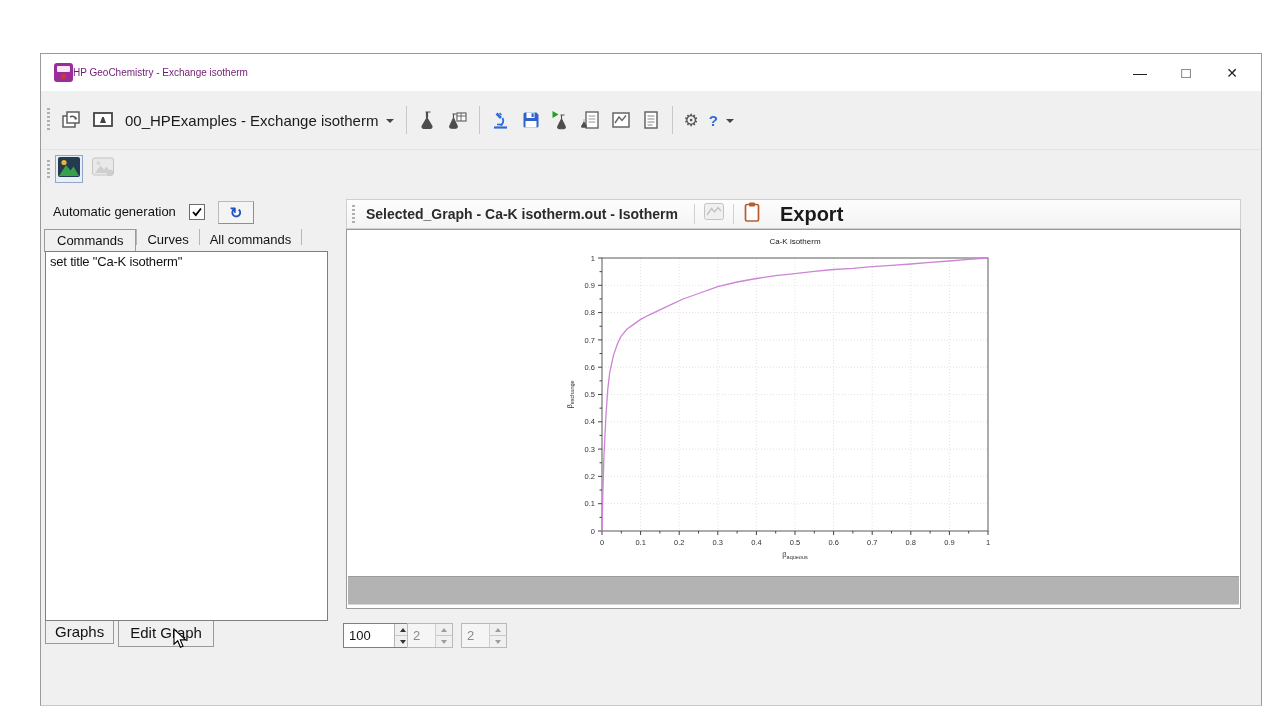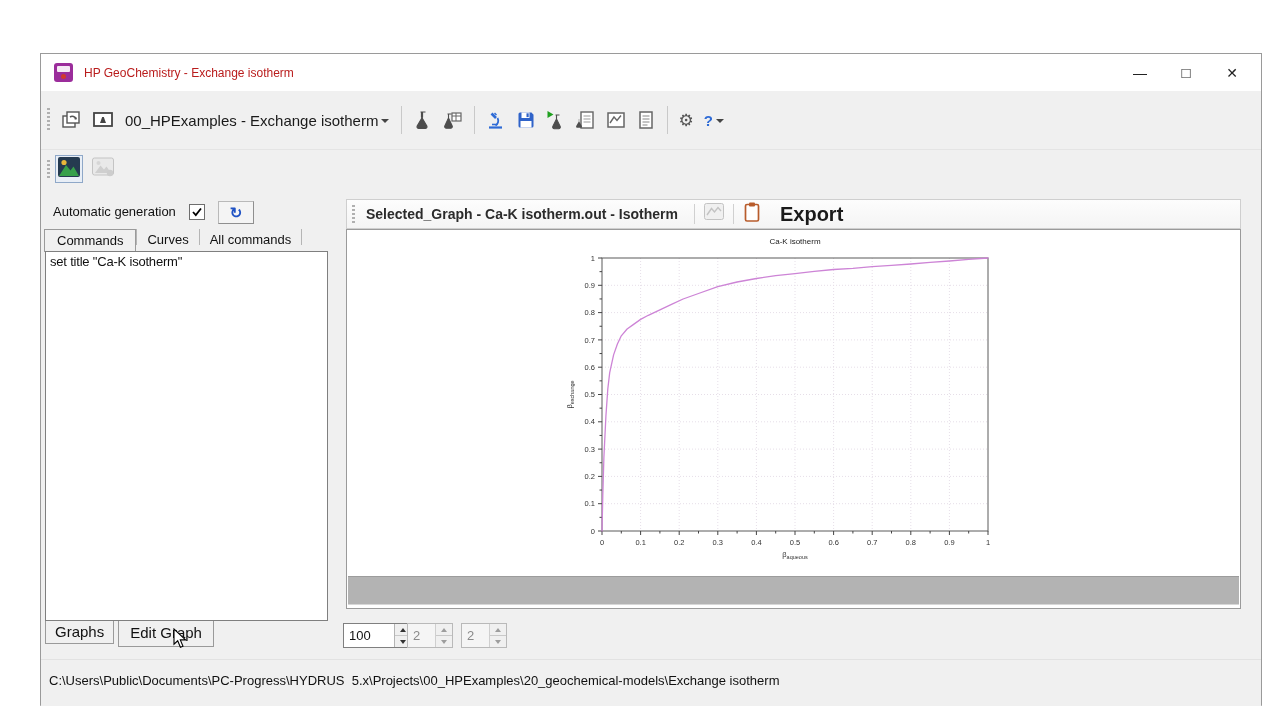--- a/index.html
+++ b/index.html
@@ -7,39 +7,39 @@
   body { font-family:"Liberation Sans", sans-serif; background:#fff; overflow:hidden; }
   #stage { position:relative; width:1280px; height:720px; background:#fff; }
   #window { position:absolute; left:40px; top:53px; width:1222px; height:653px;
             background:#f0f0f0; border:1px solid #9a9a9a; border-bottom:1px solid #c9c9c9; }
 
   
   .titlebar { position:absolute; left:0; top:0; width:100%; height:37px; background:#fff; display:flex; align-items:center; }
   .app-icon { width:19px; height:19px; margin-left:13px; border-radius:3px; background:#9b2d9b; position:relative; flex:0 0 auto; }
   .app-icon .m1 { position:absolute; left:3px; top:3px; width:13px; height:6px; background:#fff; opacity:.9; border-radius:1px; }
   .app-icon .m2 { position:absolute; left:7px; bottom:3px; width:5px; height:5px; background:#d03a2c; border-radius:50%; }
-  .title-text { margin-left:11px; font-size:12px; color:#b91c1c; }
+  .title-text { margin-left:0; font-size:10px; color:#701a75; }
   .winbtns { position:absolute; right:6px; top:0; height:37px; display:flex; }
   .winbtn { width:46px; height:37px; display:flex; align-items:center; justify-content:center;
             font-size:14px; color:#222; cursor:default; }
   .winbtn.max { font-size:15px; }
   .winbtn.close { font-size:14px; }
 
   
   .toolbar1 { position:absolute; left:0; top:37px; width:100%; height:59px; display:flex; align-items:center;
               padding-left:5px; background:#f0f0f0; border-bottom:1px solid #e4e4e4; }
   .toolbar2 { position:absolute; left:0; top:96px; width:100%; height:37px; display:flex; align-items:center;
               padding-left:5px; background:#f0f0f0; }
   .grip { width:3px; height:24px; margin:0 5px 0 1px;
           background-image:repeating-linear-gradient(to bottom,#b0b0b0 0 2px,transparent 2px 4px); }
   .grip.short { height:18px; }
   .tbtn { display:flex; align-items:center; justify-content:center; padding:2px 3px; border:1px solid transparent; }
   .tbtn svg { display:block; }
   .tsep { width:1px; height:28px; background:#c9c9c9; margin:0 6px; }
-  .proj-select { display:flex; align-items:center; gap:3px; padding:2px 6px; }
+  .proj-select { display:flex; align-items:center; gap:8px; padding:2px 6px; }
   .proj-label { font-size:15px; color:#1a1a1a; white-space:nowrap; }
   .caret { width:0; height:0; border-left:4px solid transparent; border-right:4px solid transparent; border-top:4px solid #444; margin-top:2px; }
   .gear-glyph { font-size:17px; color:#555; line-height:1; }
   .help-q { font-size:15px; font-weight:bold; color:#2e6bd6; }
   .imgbtn { width:28px; height:28px; display:flex; align-items:center; justify-content:center; }
   .imgbtn.selected { border:1px solid #8fa8c8; background:#e8eef6; }
 
   
   .autogen-label { position:absolute; left:12px; top:150px; font-size:13px; color:#111; }
   .checkbox { position:absolute; left:148px; top:150px; width:16px; height:16px; background:#fff;
@@ -444,16 +444,15 @@
       <div class="btns">
         <div class="sb">
             <div class="arrow-up"></div>
           </div>
         <div class="sb">
             <div class="arrow-dn"></div>
           </div>
       </div>
     </div>
 
-    <div class="statusbar"><span>C:\Users\Public\Documents\PC-Progress\HYDRUS  5.x\Projects\00_HPExamples\20_geochemical-models\Exchange isotherm</span></div>
 
   </div>
 </div>
 
 </body></html>

